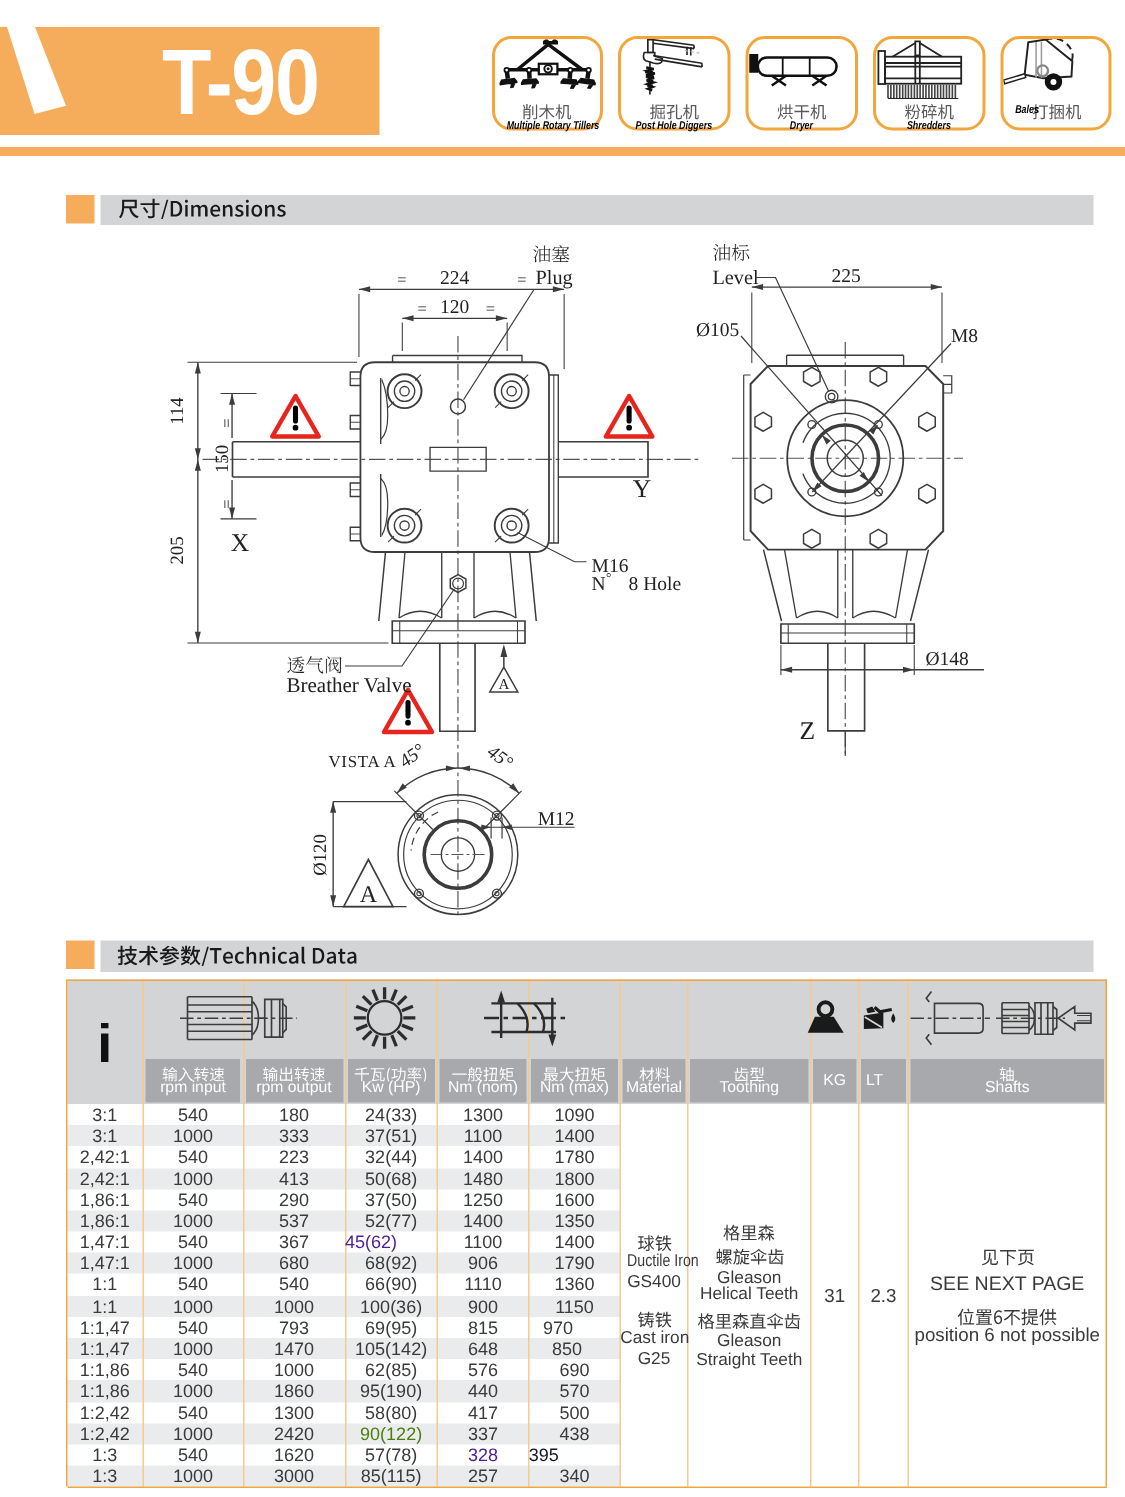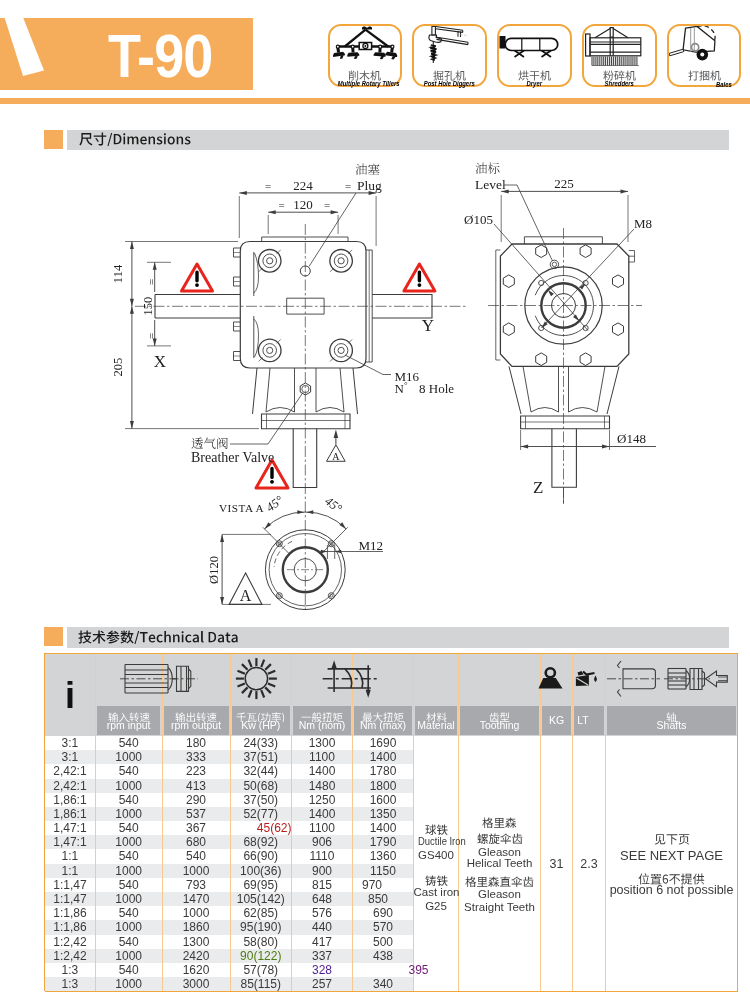--- a/index.html
+++ b/index.html
@@ -146,21 +146,21 @@
         <path d="M21.7,2 V26 M25.3,2 V26" stroke="#999" stroke-width="1" fill="none"></path>
         <path d="M28.1,0.4 q8,-2 13,2 q5,4 5,9 l-0.5,3.5" fill="none" stroke="#222" stroke-width="1.3" stroke-dasharray="4.5 3"></path>
         <circle cx="26.1" cy="21.2" r="3.6" fill="none" stroke="#888" stroke-width="1.6"></circle>
         <path d="M14.1,23.2 L0,27.4 l0.8,2.4 L14.8,25.6 z" fill="#fff" stroke="#222" stroke-width="1"></path>
         <circle cx="33.3" cy="28.6" r="5.8" fill="#111"></circle>
         <circle cx="33.3" cy="28.6" r="2" fill="#fff"></circle>
       </svg></div>
     <div class="abs" style="left:0;top:40.5px;width:70.5px;text-align:center"><svg style="" width="33.0" height="11.0" viewBox="0 -9.68 33.0 11.0">
         <path fill="#58595B" d="M2.2 -9.2V-7H0.5V-6.2H2.2V-3.9C1.5 -3.7 0.9 -3.5 0.4 -3.4L0.7 -2.6L2.2 -3V-0.2C2.2 -0.1 2.1 -0 2 -0C1.8 0 1.3 0 0.8 -0C0.9 0.2 1.1 0.5 1.1 0.8C1.9 0.8 2.3 0.7 2.6 0.6C2.9 0.5 3 0.3 3 -0.2V-3.3L4.7 -3.8L4.5 -4.6L3 -4.1V-6.2H4.5V-7H3V-9.2ZM4.6 -8.3V-7.5H7.7V-0.3C7.7 -0.1 7.7 -0.1 7.4 -0.1C7.2 -0 6.4 -0 5.6 -0.1C5.7 0.2 5.9 0.6 5.9 0.8C7 0.8 7.7 0.8 8.1 0.7C8.5 0.5 8.6 0.2 8.6 -0.3V-7.5H10.6V-8.3Z M12.8 -9.3V-7.1H11.5V-6.3H12.8V-3.8C12.3 -3.6 11.8 -3.4 11.4 -3.3L11.6 -2.5L12.8 -2.9V-0.1C12.8 0.1 12.8 0.1 12.6 0.1C12.5 0.1 12.1 0.1 11.6 0.1C11.7 0.3 11.8 0.7 11.8 0.9C12.5 0.9 13 0.9 13.2 0.7C13.5 0.6 13.6 0.4 13.6 -0.1V-3.2L14.8 -3.7L14.6 -4.4L13.6 -4V-6.3H14.7V-7.1H13.6V-9.3ZM17.8 -7.5V-6H16.1V-5.4H17.7C17.2 -4.3 16.5 -3.1 15.8 -2.6C16 -2.4 16.2 -2.2 16.3 -2.1C16.8 -2.6 17.4 -3.4 17.8 -4.3V-0.8H18.5V-4.3C19 -3.7 19.6 -2.7 19.9 -2.3L20.4 -2.8C20.1 -3.2 18.9 -4.7 18.5 -5.2V-5.4H20.1V-6H18.5V-7.5ZM15 -8.7V0.9H15.8V0.3H20.4V0.9H21.2V-8.7ZM15.8 -0.4V-8H20.4V-0.4Z M27.5 -8.6V-5.1C27.5 -3.4 27.3 -1.2 25.8 0.4C26 0.5 26.3 0.7 26.5 0.9C28.1 -0.7 28.3 -3.2 28.3 -5.1V-7.8H30.3V-0.7C30.3 0.2 30.4 0.4 30.6 0.6C30.8 0.7 31 0.8 31.2 0.8C31.4 0.8 31.6 0.8 31.8 0.8C32 0.8 32.2 0.7 32.4 0.6C32.5 0.5 32.6 0.3 32.7 0C32.7 -0.3 32.8 -1.1 32.8 -1.7C32.6 -1.8 32.3 -1.9 32.1 -2.1C32.1 -1.3 32.1 -0.7 32.1 -0.5C32.1 -0.2 32 -0.1 32 -0.1C31.9 -0 31.8 0 31.8 0C31.6 0 31.5 0 31.4 0C31.4 0 31.3 -0 31.2 -0.1C31.2 -0.1 31.2 -0.3 31.2 -0.7V-8.6ZM24.4 -9.2V-6.9H22.6V-6.1H24.3C23.9 -4.6 23.1 -2.8 22.3 -1.9C22.4 -1.7 22.6 -1.4 22.7 -1.2C23.4 -1.9 23.9 -3.2 24.4 -4.5V0.9H25.2V-4.2C25.6 -3.6 26.1 -2.9 26.4 -2.6L26.9 -3.3C26.6 -3.5 25.6 -4.7 25.2 -5.1V-6.1H26.8V-6.9H25.2V-9.2Z"></path>
       </svg></div>
-    <div class="abs" style="left:0;top:54px;width:70.5px;text-align:right">
+    <div class="abs" style="left:0;top:42px;width:70.5px;text-align:left">
       <div class="en">Bales</div>
     </div>
   </div>
 <div class="osq" style="top:129.5px"></div>
 <div class="gbar" style="top:129.5px"></div>
 <div class="abs" style="left:79px;top:132px"><svg style="" width="112.0" height="14.0" viewBox="0 -12.32 112.0 14.0">
       <path fill="#1a1a1a" d="M2.4 -11.2V-7.2C2.4 -4.9 2.2 -1.8 0.4 0.3C0.7 0.5 1.3 1 1.5 1.2C3.1 -0.6 3.6 -3.3 3.8 -5.5H7.1C8 -2.2 9.6 0.1 12.6 1.1C12.8 0.7 13.2 0.2 13.5 -0.1C10.8 -0.9 9.3 -2.9 8.5 -5.5H12.2V-11.2ZM3.8 -9.9H10.8V-6.8H3.8V-7.2Z M16.2 -5.7C17.2 -4.6 18.3 -3.1 18.7 -2.2L19.9 -2.9C19.4 -3.9 18.3 -5.3 17.3 -6.4ZM22.7 -11.8V-8.9H14.7V-7.6H22.7V-0.7C22.7 -0.4 22.5 -0.2 22.2 -0.2C21.8 -0.2 20.6 -0.2 19.4 -0.3C19.6 0.1 19.9 0.8 20 1.2C21.5 1.2 22.6 1.2 23.2 0.9C23.8 0.7 24.1 0.3 24.1 -0.7V-7.6H27.3V-8.9H24.1V-11.8Z M28.2 2.5H29.3L33.2 -11.2H32.1Z M34.8 0H37.6C40.7 0 42.5 -1.8 42.5 -5.2C42.5 -8.6 40.7 -10.3 37.5 -10.3H34.8ZM36.4 -1.3V-9H37.4C39.6 -9 40.8 -7.8 40.8 -5.2C40.8 -2.6 39.6 -1.3 37.4 -1.3Z M44.5 0H46.1V-7.7H44.5ZM45.3 -9.1C45.9 -9.1 46.3 -9.5 46.3 -10.1C46.3 -10.7 45.9 -11.1 45.3 -11.1C44.7 -11.1 44.3 -10.7 44.3 -10.1C44.3 -9.5 44.7 -9.1 45.3 -9.1Z M48.5 0H50.1V-5.5C50.7 -6.2 51.3 -6.5 51.8 -6.5C52.7 -6.5 53.1 -6 53.1 -4.6V0H54.7V-5.5C55.4 -6.2 55.9 -6.5 56.5 -6.5C57.3 -6.5 57.7 -6 57.7 -4.6V0H59.4V-4.8C59.4 -6.8 58.6 -7.9 57 -7.9C56 -7.9 55.3 -7.3 54.5 -6.5C54.2 -7.4 53.5 -7.9 52.4 -7.9C51.4 -7.9 50.7 -7.3 50 -6.6H50L49.8 -7.7H48.5Z M64.9 0.2C65.9 0.2 66.8 -0.2 67.5 -0.6L66.9 -1.7C66.4 -1.3 65.8 -1.1 65.1 -1.1C63.8 -1.1 62.9 -2 62.7 -3.4H67.7C67.8 -3.6 67.8 -3.9 67.8 -4.3C67.8 -6.4 66.7 -7.9 64.7 -7.9C62.9 -7.9 61.2 -6.4 61.2 -3.9C61.2 -1.3 62.8 0.2 64.9 0.2ZM62.7 -4.5C62.9 -5.9 63.7 -6.6 64.7 -6.6C65.8 -6.6 66.4 -5.9 66.4 -4.5Z M69.6 0H71.2V-5.5C71.9 -6.1 72.4 -6.5 73.1 -6.5C74 -6.5 74.4 -6 74.4 -4.6V0H76V-4.8C76 -6.8 75.3 -7.9 73.7 -7.9C72.6 -7.9 71.8 -7.3 71.1 -6.6H71.1L70.9 -7.7H69.6Z M80.4 0.2C82.3 0.2 83.4 -0.9 83.4 -2.2C83.4 -3.6 82.2 -4.1 81.1 -4.5C80.3 -4.8 79.5 -5.1 79.5 -5.7C79.5 -6.2 79.9 -6.7 80.8 -6.7C81.4 -6.7 81.9 -6.4 82.5 -6L83.2 -7C82.6 -7.5 81.7 -7.9 80.7 -7.9C79 -7.9 78 -6.9 78 -5.6C78 -4.3 79.1 -3.8 80.1 -3.4C81 -3.1 81.8 -2.8 81.8 -2.1C81.8 -1.5 81.4 -1 80.5 -1C79.7 -1 79 -1.4 78.3 -1.9L77.5 -0.9C78.3 -0.3 79.4 0.2 80.4 0.2Z M85.1 0H86.7V-7.7H85.1ZM85.9 -9.1C86.5 -9.1 86.9 -9.5 86.9 -10.1C86.9 -10.7 86.5 -11.1 85.9 -11.1C85.3 -11.1 84.9 -10.7 84.9 -10.1C84.9 -9.5 85.3 -9.1 85.9 -9.1Z M92.2 0.2C94.1 0.2 95.8 -1.3 95.8 -3.9C95.8 -6.4 94.1 -7.9 92.2 -7.9C90.3 -7.9 88.6 -6.4 88.6 -3.9C88.6 -1.3 90.3 0.2 92.2 0.2ZM92.2 -1.1C91 -1.1 90.2 -2.2 90.2 -3.9C90.2 -5.5 91 -6.6 92.2 -6.6C93.4 -6.6 94.2 -5.5 94.2 -3.9C94.2 -2.2 93.4 -1.1 92.2 -1.1Z M97.7 0H99.3V-5.5C100 -6.1 100.5 -6.5 101.2 -6.5C102.1 -6.5 102.5 -6 102.5 -4.6V0H104.1V-4.8C104.1 -6.8 103.4 -7.9 101.8 -7.9C100.7 -7.9 99.9 -7.3 99.2 -6.6H99.2L99 -7.7H97.7Z M108.5 0.2C110.4 0.2 111.5 -0.9 111.5 -2.2C111.5 -3.6 110.3 -4.1 109.2 -4.5C108.4 -4.8 107.6 -5.1 107.6 -5.7C107.6 -6.2 108 -6.7 108.9 -6.7C109.5 -6.7 110 -6.4 110.6 -6L111.3 -7C110.7 -7.5 109.8 -7.9 108.8 -7.9C107.1 -7.9 106.1 -6.9 106.1 -5.6C106.1 -4.3 107.2 -3.8 108.2 -3.4C109.1 -3.1 109.9 -2.8 109.9 -2.1C109.9 -1.5 109.5 -1 108.6 -1C107.8 -1 107.1 -1.4 106.4 -1.9L105.6 -0.9C106.4 -0.3 107.5 0.2 108.5 0.2Z"></path>
     </svg></div>
 <div class="osq" style="top:627px"></div>
 <div class="gbar" style="top:627px"></div>
@@ -521,21 +521,21 @@
     <div style="height:12px"><svg style="" width="10.5" height="10.5" viewBox="0 -9.24 10.5 10.5">
         <path fill="#fff" d="M5.6 -2.9H7V-0.5H5.6ZM5.6 -3.6V-5.9H7V-3.6ZM9 -2.9V-0.5H7.7V-2.9ZM9 -3.6H7.7V-5.9H9ZM6.9 -8.8V-6.6H4.9V0.8H5.6V0.3H9V0.8H9.8V-6.6H7.7V-8.8ZM0.9 -3.5C1 -3.6 1.3 -3.6 1.7 -3.6H2.7V-2.1L0.5 -1.8L0.6 -1L2.7 -1.4V0.8H3.4V-1.5L4.5 -1.8L4.4 -2.4L3.4 -2.3V-3.6H4.4V-4.3H3.4V-6H2.7V-4.3H1.6C1.9 -5.1 2.2 -6 2.4 -6.9H4.4V-7.6H2.6C2.7 -8 2.8 -8.3 2.9 -8.7L2.1 -8.8C2 -8.4 2 -8 1.9 -7.6H0.5V-6.9H1.7C1.5 -6 1.2 -5.3 1.1 -5C1 -4.6 0.8 -4.2 0.6 -4.2C0.7 -4 0.9 -3.6 0.9 -3.5Z"></path>
       </svg></div>
     <div style="font-size:10.5px;color:#fff;line-height:11.5px">Shafts</div>
   </div>
 <div class="abs" style="left:44.5px;top:736.00px;width:50.8px;height:14.18px;font-size:12px;color:#3a3a3a;text-align:center;line-height:14.18px">3:1</div>
 <div class="abs" style="left:95.3px;top:736.00px;width:66.7px;height:14.18px;font-size:12px;color:#3a3a3a;text-align:center;line-height:14.18px">540</div>
 <div class="abs" style="left:162.0px;top:736.00px;width:68.0px;height:14.18px;font-size:12px;color:#3a3a3a;text-align:center;line-height:14.18px">180</div>
 <div class="abs" style="left:230.0px;top:736.00px;width:61.5px;height:14.18px;font-size:12px;color:#3a3a3a;text-align:center;line-height:14.18px">24(33)</div>
 <div class="abs" style="left:291.5px;top:736.00px;width:61.0px;height:14.18px;font-size:12px;color:#3a3a3a;text-align:center;line-height:14.18px">1300</div>
-<div class="abs" style="left:352.5px;top:736.00px;width:61.0px;height:14.18px;font-size:12px;color:#3a3a3a;text-align:center;line-height:14.18px">1690</div>
+<div class="abs" style="left:352.5px;top:736.00px;width:61.0px;height:14.18px;font-size:12px;color:#3a3a3a;text-align:center;line-height:14.18px">1090</div>
 <div class="abs" style="left:44.5px;top:750.18px;width:50.8px;height:14.18px;font-size:12px;color:#3a3a3a;text-align:center;line-height:14.18px">3:1</div>
 <div class="abs" style="left:95.3px;top:750.18px;width:66.7px;height:14.18px;font-size:12px;color:#3a3a3a;text-align:center;line-height:14.18px">1000</div>
 <div class="abs" style="left:162.0px;top:750.18px;width:68.0px;height:14.18px;font-size:12px;color:#3a3a3a;text-align:center;line-height:14.18px">333</div>
 <div class="abs" style="left:230.0px;top:750.18px;width:61.5px;height:14.18px;font-size:12px;color:#3a3a3a;text-align:center;line-height:14.18px">37(51)</div>
 <div class="abs" style="left:291.5px;top:750.18px;width:61.0px;height:14.18px;font-size:12px;color:#3a3a3a;text-align:center;line-height:14.18px">1100</div>
 <div class="abs" style="left:352.5px;top:750.18px;width:61.0px;height:14.18px;font-size:12px;color:#3a3a3a;text-align:center;line-height:14.18px">1400</div>
 <div class="abs" style="left:44.5px;top:764.36px;width:50.8px;height:14.18px;font-size:12px;color:#3a3a3a;text-align:center;line-height:14.18px">2,42:1</div>
 <div class="abs" style="left:95.3px;top:764.36px;width:66.7px;height:14.18px;font-size:12px;color:#3a3a3a;text-align:center;line-height:14.18px">540</div>
 <div class="abs" style="left:162.0px;top:764.36px;width:68.0px;height:14.18px;font-size:12px;color:#3a3a3a;text-align:center;line-height:14.18px">223</div>
 <div class="abs" style="left:230.0px;top:764.36px;width:61.5px;height:14.18px;font-size:12px;color:#3a3a3a;text-align:center;line-height:14.18px">32(44)</div>
@@ -555,21 +555,21 @@
 <div class="abs" style="left:352.5px;top:792.72px;width:61.0px;height:14.18px;font-size:12px;color:#3a3a3a;text-align:center;line-height:14.18px">1600</div>
 <div class="abs" style="left:44.5px;top:806.90px;width:50.8px;height:14.18px;font-size:12px;color:#3a3a3a;text-align:center;line-height:14.18px">1,86:1</div>
 <div class="abs" style="left:95.3px;top:806.90px;width:66.7px;height:14.18px;font-size:12px;color:#3a3a3a;text-align:center;line-height:14.18px">1000</div>
 <div class="abs" style="left:162.0px;top:806.90px;width:68.0px;height:14.18px;font-size:12px;color:#3a3a3a;text-align:center;line-height:14.18px">537</div>
 <div class="abs" style="left:230.0px;top:806.90px;width:61.5px;height:14.18px;font-size:12px;color:#3a3a3a;text-align:center;line-height:14.18px">52(77)</div>
 <div class="abs" style="left:291.5px;top:806.90px;width:61.0px;height:14.18px;font-size:12px;color:#3a3a3a;text-align:center;line-height:14.18px">1400</div>
 <div class="abs" style="left:352.5px;top:806.90px;width:61.0px;height:14.18px;font-size:12px;color:#3a3a3a;text-align:center;line-height:14.18px">1350</div>
 <div class="abs" style="left:44.5px;top:821.08px;width:50.8px;height:14.18px;font-size:12px;color:#3a3a3a;text-align:center;line-height:14.18px">1,47:1</div>
 <div class="abs" style="left:95.3px;top:821.08px;width:66.7px;height:14.18px;font-size:12px;color:#3a3a3a;text-align:center;line-height:14.18px">540</div>
 <div class="abs" style="left:162.0px;top:821.08px;width:68.0px;height:14.18px;font-size:12px;color:#3a3a3a;text-align:center;line-height:14.18px">367</div>
-<div class="abs" style="left:230.0px;top:821.08px;width:61.5px;height:14.18px;font-size:12px;color:#b91c1c;text-align:right;line-height:14.18px">45(62)</div>
+<div class="abs" style="left:230.0px;top:821.08px;width:61.5px;height:14.18px;font-size:12px;color:#4c1d95;text-align:left;line-height:14.18px">45(62)</div>
 <div class="abs" style="left:291.5px;top:821.08px;width:61.0px;height:14.18px;font-size:12px;color:#3a3a3a;text-align:center;line-height:14.18px">1100</div>
 <div class="abs" style="left:352.5px;top:821.08px;width:61.0px;height:14.18px;font-size:12px;color:#3a3a3a;text-align:center;line-height:14.18px">1400</div>
 <div class="abs" style="left:44.5px;top:835.26px;width:50.8px;height:14.18px;font-size:12px;color:#3a3a3a;text-align:center;line-height:14.18px">1,47:1</div>
 <div class="abs" style="left:95.3px;top:835.26px;width:66.7px;height:14.18px;font-size:12px;color:#3a3a3a;text-align:center;line-height:14.18px">1000</div>
 <div class="abs" style="left:162.0px;top:835.26px;width:68.0px;height:14.18px;font-size:12px;color:#3a3a3a;text-align:center;line-height:14.18px">680</div>
 <div class="abs" style="left:230.0px;top:835.26px;width:61.5px;height:14.18px;font-size:12px;color:#3a3a3a;text-align:center;line-height:14.18px">68(92)</div>
 <div class="abs" style="left:291.5px;top:835.26px;width:61.0px;height:14.18px;font-size:12px;color:#3a3a3a;text-align:center;line-height:14.18px">906</div>
 <div class="abs" style="left:352.5px;top:835.26px;width:61.0px;height:14.18px;font-size:12px;color:#3a3a3a;text-align:center;line-height:14.18px">1790</div>
 <div class="abs" style="left:44.5px;top:849.44px;width:50.8px;height:14.18px;font-size:12px;color:#3a3a3a;text-align:center;line-height:14.18px">1:1</div>
 <div class="abs" style="left:95.3px;top:849.44px;width:66.7px;height:14.18px;font-size:12px;color:#3a3a3a;text-align:center;line-height:14.18px">540</div>
@@ -617,21 +617,21 @@
 <div class="abs" style="left:95.3px;top:948.70px;width:66.7px;height:14.18px;font-size:12px;color:#3a3a3a;text-align:center;line-height:14.18px">1000</div>
 <div class="abs" style="left:162.0px;top:948.70px;width:68.0px;height:14.18px;font-size:12px;color:#3a3a3a;text-align:center;line-height:14.18px">2420</div>
 <div class="abs" style="left:230.0px;top:948.70px;width:61.5px;height:14.18px;font-size:12px;color:#4d7c0f;text-align:center;line-height:14.18px">90(122)</div>
 <div class="abs" style="left:291.5px;top:948.70px;width:61.0px;height:14.18px;font-size:12px;color:#3a3a3a;text-align:center;line-height:14.18px">337</div>
 <div class="abs" style="left:352.5px;top:948.70px;width:61.0px;height:14.18px;font-size:12px;color:#3a3a3a;text-align:center;line-height:14.18px">438</div>
 <div class="abs" style="left:44.5px;top:962.88px;width:50.8px;height:14.18px;font-size:12px;color:#3a3a3a;text-align:center;line-height:14.18px">1:3</div>
 <div class="abs" style="left:95.3px;top:962.88px;width:66.7px;height:14.18px;font-size:12px;color:#3a3a3a;text-align:center;line-height:14.18px">540</div>
 <div class="abs" style="left:162.0px;top:962.88px;width:68.0px;height:14.18px;font-size:12px;color:#3a3a3a;text-align:center;line-height:14.18px">1620</div>
 <div class="abs" style="left:230.0px;top:962.88px;width:61.5px;height:14.18px;font-size:12px;color:#3a3a3a;text-align:center;line-height:14.18px">57(78)</div>
 <div class="abs" style="left:291.5px;top:962.88px;width:61.0px;height:14.18px;font-size:12px;color:#4c1d95;text-align:center;line-height:14.18px">328</div>
-<div class="abs" style="left:352.5px;top:962.88px;width:76px;height:14.18px;font-size:12px;color:#701a75;text-align:right;line-height:14.18px">395</div>
+<div class="abs" style="left:352.5px;top:962.88px;width:76px;height:14.18px;font-size:12px;color:#0f172a;text-align:left;line-height:14.18px">395</div>
 <div class="abs" style="left:44.5px;top:977.06px;width:50.8px;height:14.18px;font-size:12px;color:#3a3a3a;text-align:center;line-height:14.18px">1:3</div>
 <div class="abs" style="left:95.3px;top:977.06px;width:66.7px;height:14.18px;font-size:12px;color:#3a3a3a;text-align:center;line-height:14.18px">1000</div>
 <div class="abs" style="left:162.0px;top:977.06px;width:68.0px;height:14.18px;font-size:12px;color:#3a3a3a;text-align:center;line-height:14.18px">3000</div>
 <div class="abs" style="left:230.0px;top:977.06px;width:61.5px;height:14.18px;font-size:12px;color:#3a3a3a;text-align:center;line-height:14.18px">85(115)</div>
 <div class="abs" style="left:291.5px;top:977.06px;width:61.0px;height:14.18px;font-size:12px;color:#3a3a3a;text-align:center;line-height:14.18px">257</div>
 <div class="abs" style="left:352.5px;top:977.06px;width:61.0px;height:17px;font-size:12px;color:#3a3a3a;text-align:center;line-height:14.18px">340</div>
 <div class="abs" style="left:413.5px;top:821.5px;width:45.0px;text-align:center"><svg style="" width="23.0" height="11.5" viewBox="0 -10.12 23.0 11.5">
       <path fill="#3a3a3a" d="M4.5 -5.8C5 -5.2 5.5 -4.2 5.7 -3.7L6.5 -4C6.2 -4.6 5.7 -5.5 5.2 -6.1ZM8.5 -9.1C9.1 -8.7 9.6 -8.2 9.9 -7.8L10.4 -8.3C10.2 -8.7 9.5 -9.2 9.1 -9.5ZM10.1 -6.2C9.7 -5.6 9.1 -4.7 8.6 -4C8.3 -4.7 8.1 -5.5 8 -6.4V-6.9H11V-7.7H8V-9.6H7.2V-7.7H4.3V-6.9H7.2V-3.8C6 -2.8 4.7 -1.6 3.9 -1L4.4 -0.2C5.2 -1 6.2 -1.9 7.2 -2.9V-0.1C7.2 0 7.1 0.1 6.9 0.1C6.7 0.1 6.1 0.1 5.5 0.1C5.6 0.3 5.7 0.7 5.8 0.9C6.7 0.9 7.2 0.9 7.5 0.7C7.9 0.6 8 0.4 8 -0.2V-3.4C8.5 -1.9 9.4 -0.9 10.7 0.1C10.8 -0.1 11 -0.4 11.2 -0.6C10.1 -1.3 9.4 -2.2 8.8 -3.3C9.5 -4 10.3 -5 10.9 -5.8ZM0.4 -1.1 0.6 -0.3C1.6 -0.6 3 -1.1 4.3 -1.5L4.2 -2.3L2.7 -1.8V-4.7H3.9V-5.6H2.7V-8.1H4.1V-8.9H0.5V-8.1H1.9V-5.6H0.6V-4.7H1.9V-1.6Z M13.6 -9.6C13.2 -8.6 12.6 -7.5 11.9 -6.9C12 -6.7 12.2 -6.2 12.3 -6C12.7 -6.5 13.1 -7 13.5 -7.5H16.4V-8.4H13.9C14.1 -8.7 14.3 -9.1 14.4 -9.4ZM12.2 -4V-3.2H13.9V-0.8C13.9 -0.3 13.6 -0 13.4 0.1C13.5 0.3 13.7 0.6 13.8 0.9C14 0.7 14.3 0.5 16.5 -0.7C16.4 -0.8 16.3 -1.2 16.3 -1.4L14.8 -0.6V-3.2H16.4V-4H14.8V-5.5H16.1V-6.3H12.8V-5.5H13.9V-4ZM19.1 -9.6V-7.6H18C18.1 -8.1 18.2 -8.6 18.2 -9.1L17.4 -9.2C17.2 -7.8 16.9 -6.5 16.4 -5.6C16.6 -5.5 16.9 -5.3 17.1 -5.2C17.3 -5.6 17.6 -6.2 17.7 -6.8H19.1V-6.1C19.1 -5.6 19.1 -5.1 19.1 -4.5H16.6V-3.7H18.9C18.7 -2.3 18 -0.8 16.2 0.3C16.4 0.4 16.7 0.7 16.8 0.9C18.3 -0.1 19.1 -1.4 19.5 -2.7C20 -1.1 20.8 0.2 22 0.9C22.1 0.6 22.4 0.3 22.6 0.2C21.3 -0.5 20.5 -2 20 -3.7H22.5V-4.5H19.9C20 -5.1 20 -5.6 20 -6.1V-6.8H22.2V-7.6H20V-9.6Z"></path>
     </svg></div>
 <div class="abs" style="left:413.5px;top:835.0px;width:45.0px;text-align:center;white-space:nowrap;font-size:11.5px;color:#3a3a3a;line-height:12.5px;transform:scaleX(0.82);">Ductile Iron</div>

